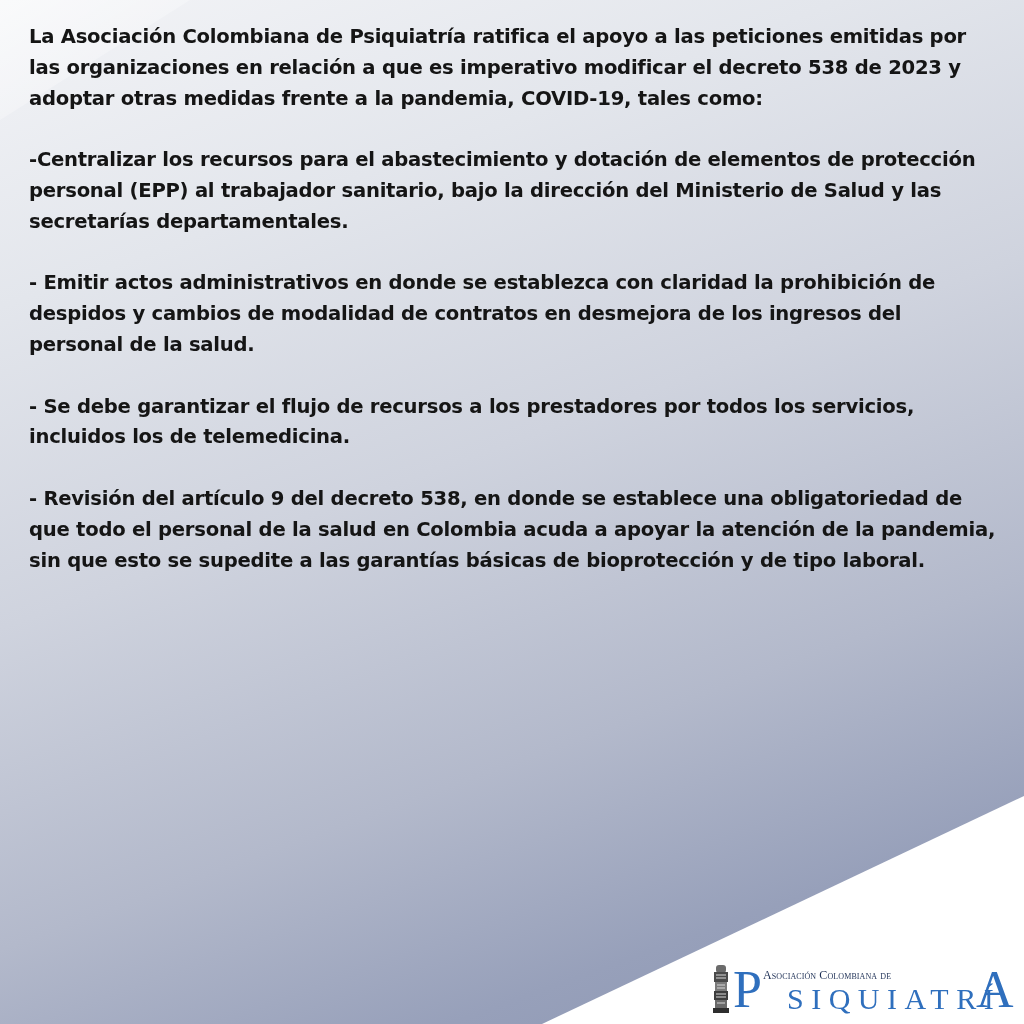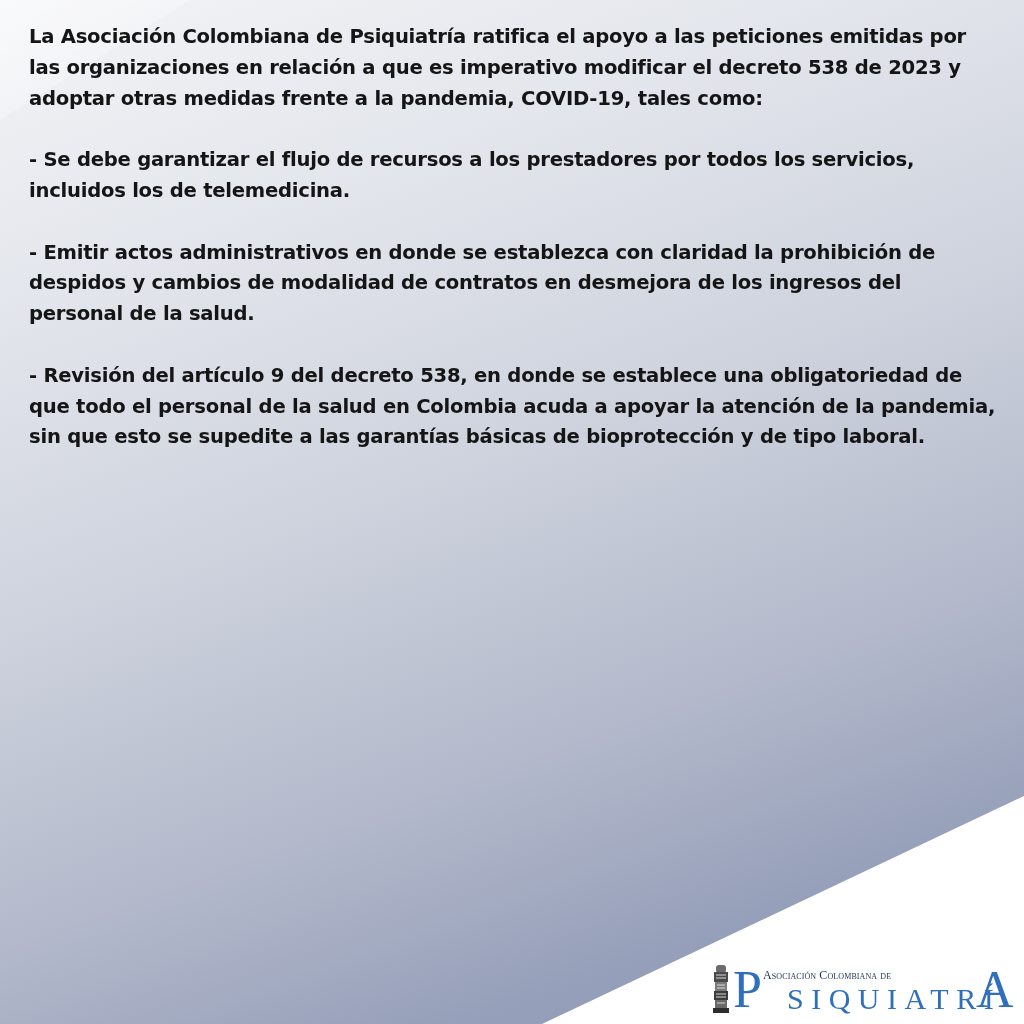--- a/index.html
+++ b/index.html
@@ -97,22 +97,23 @@
       <stop offset="0%" stop-color="#ffffff" stop-opacity="0.55"></stop>
       <stop offset="100%" stop-color="#ffffff" stop-opacity="0"></stop>
     </linearGradient>
   </defs>
   <polygon points="0,0 190,0 0,120" fill="url(#tlwedge)"></polygon>
   <polygon points="542,1024 1024,796 1024,1024" fill="#ffffff"></polygon>
 </svg>
 
 <main class="content">
   <p class="para">La Asociación Colombiana de Psiquiatría ratifica el apoyo a las peticiones emitidas por las organizaciones en relación a que es imperativo modificar el decreto 538 de 2023 y adoptar otras medidas frente a la pandemia, COVID-19, tales como:</p>
+  <p class="para">-Centralizar los recursos para el abastecimiento y dotación de elementos de protección personal (EPP) al trabajador sanitario, bajo la dirección del Ministerio de Salud y las secretarías departamentales.</p>
+  <p class="para">- Emitir actos administrativos en donde se establezca con claridad la prohibición de despidos y cambios de modalidad de contratos en desmejora de los ingresos del personal de la salud.</p>
   <p class="para">- Se debe garantizar el flujo de recursos a los prestadores por todos los servicios, incluidos los de telemedicina.</p>
-  <p class="para">- Emitir actos administrativos en donde se establezca con claridad la prohibición de despidos y cambios de modalidad de contratos en desmejora de los ingresos del personal de la salud.</p>
   <p class="para">- Revisión del artículo 9 del decreto 538, en donde se establece una obligatoriedad de que todo el personal de la salud en Colombia acuda a apoyar la atención de la pandemia, sin que esto se supedite a las garantías básicas de bioprotección y de tipo laboral.</p>
 </main>
 
 <div class="logo">
   <svg class="logo-figure" viewBox="0 0 20 50" width="20" height="50">
     <rect x="5" y="1" width="10" height="8" rx="3" fill="#6b6b6b"></rect>
     <rect x="3" y="8" width="14" height="10" fill="#4a4a4a"></rect>
     <rect x="4" y="18" width="12" height="9" fill="#7a7a7a"></rect>
     <rect x="3" y="27" width="14" height="9" fill="#3d3d3d"></rect>
     <rect x="4" y="36" width="12" height="8" fill="#6a6a6a"></rect>

